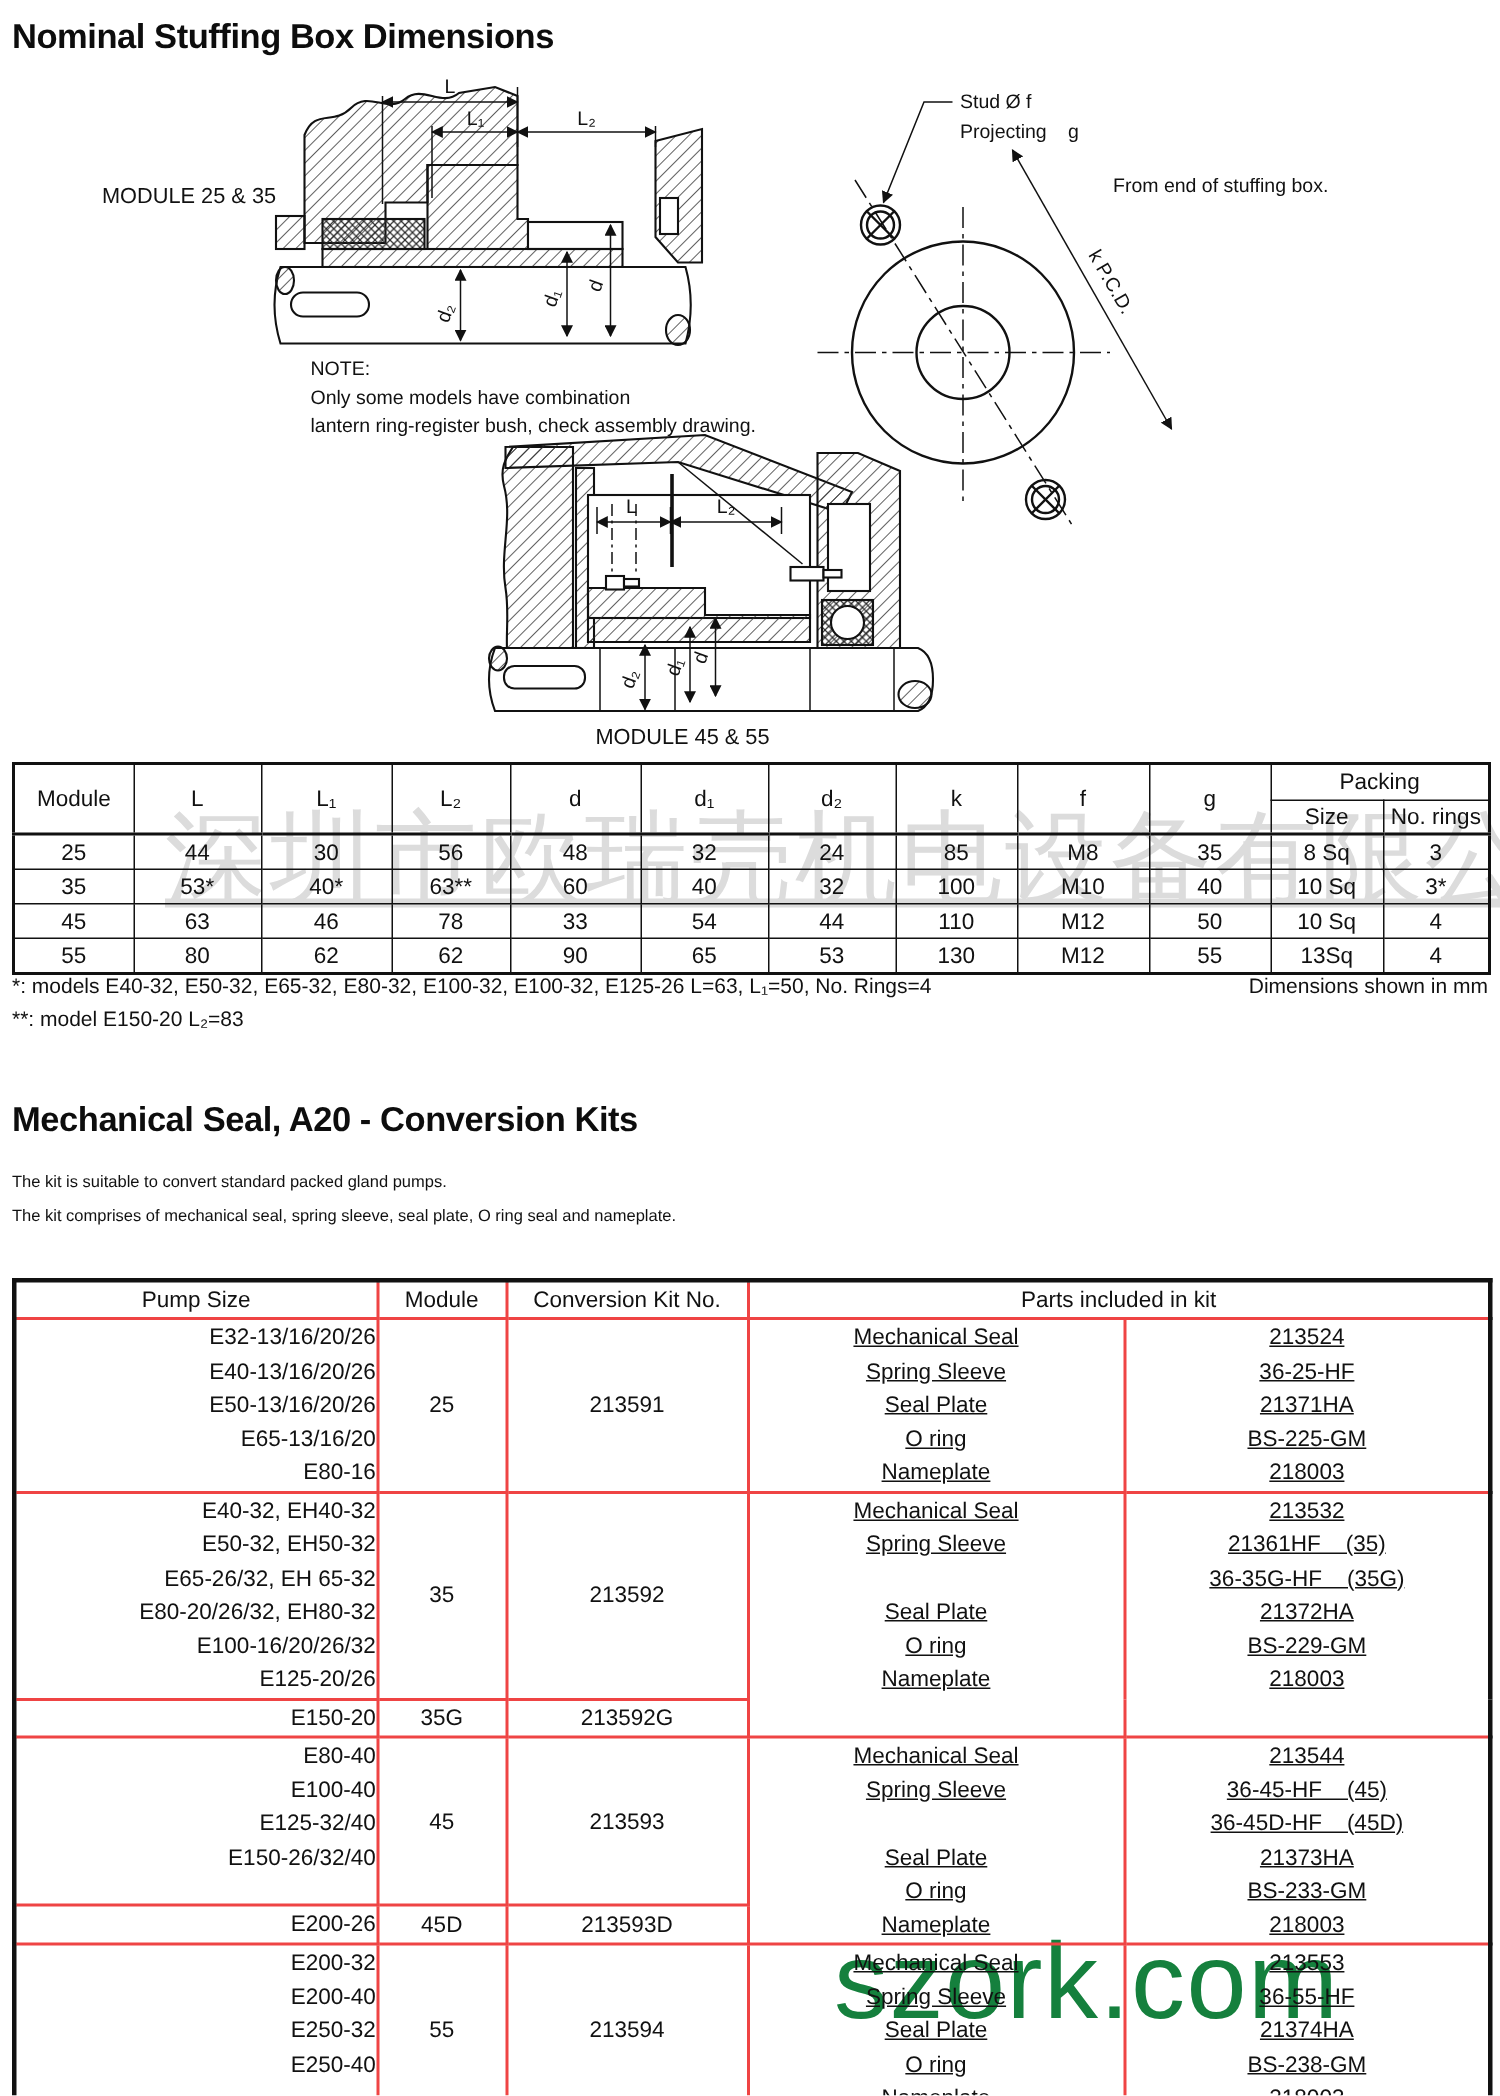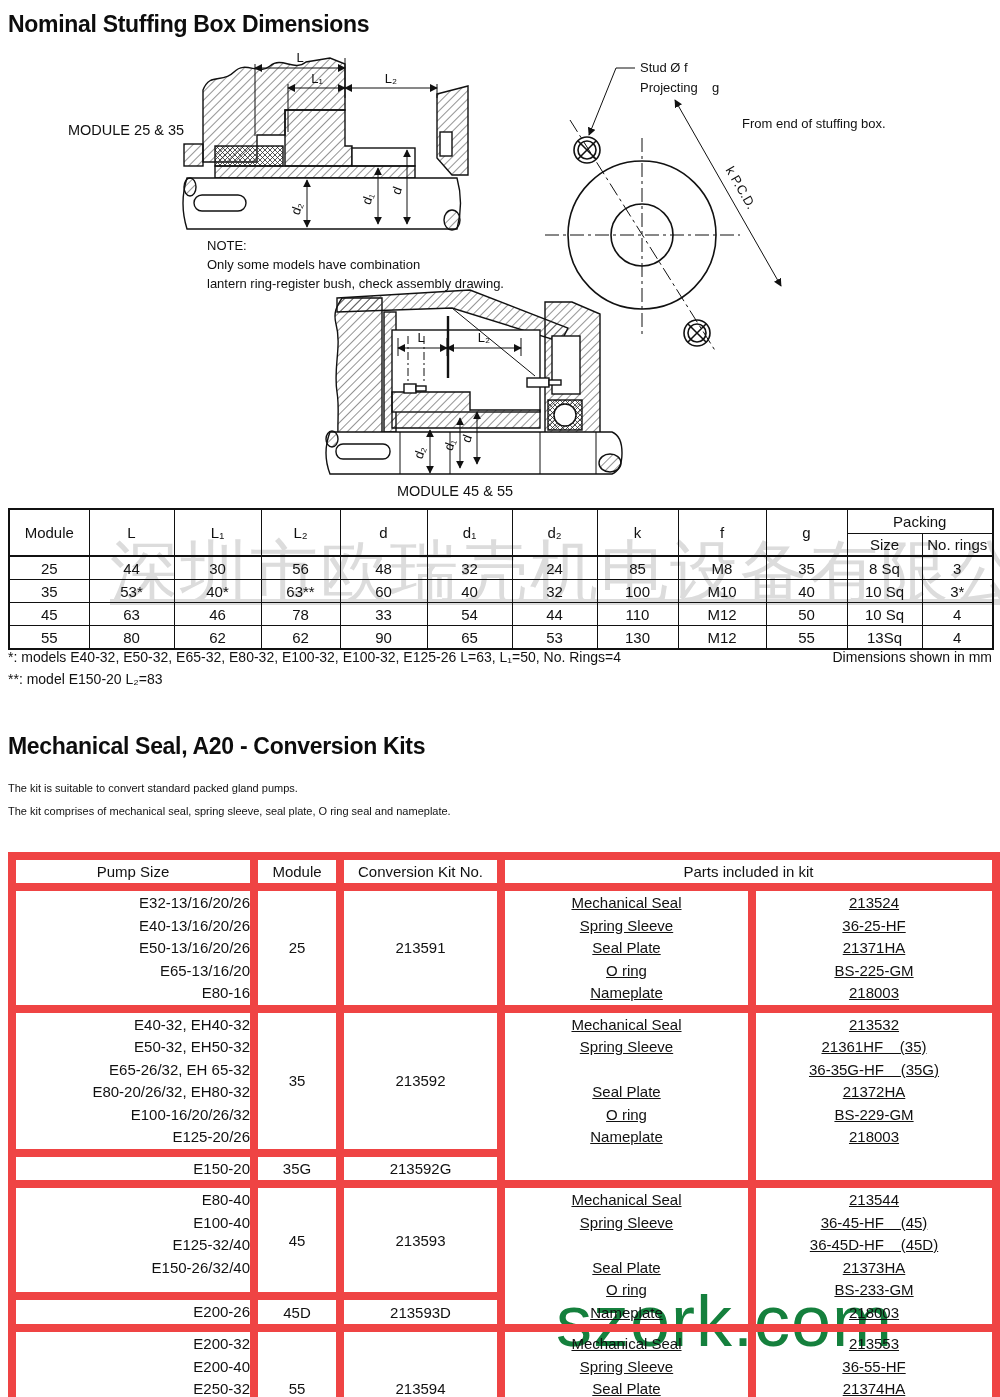--- a/index.html
+++ b/index.html
@@ -16,21 +16,21 @@
   .t1 .hr1 th{height:23px;}
   .t1 .hr2 th{height:21px;}
   .t1 tbody td{height:22px;}
   .t1 tbody tr.first td{border-top:2px solid #111;}
   
   .fn{width:984px;font-size:14px;display:flex;justify-content:space-between;white-space:nowrap;}
   
   .para{font-size:11px;}
   
   .t2{width:984px;border:3px solid #111;font-size:15px;}
-  .t2 th,.t2 td{border:8px solid #ef4444;padding:0;font-weight:normal;text-align:center;overflow:hidden;margin-top:24px;}
+  .t2 th,.t2 td{border:2px solid #ef4444;padding:0;font-weight:normal;text-align:center;overflow:hidden;margin-top:24px;}
   .t2 thead th{height:23px;}
   .t2 td.pumps{text-align:right;vertical-align:top;padding:1px 0 0 3px;}
   .t2 td.mid{vertical-align:middle;}
   .t2 td.pcell{vertical-align:top;padding-top:1px;text-decoration:underline;}
   .ln{height:22.5px;line-height:22.5px;white-space:pre;}
   .pcell .ln{text-align:center;}
   svg text{font-family:"Liberation Sans","DejaVu Sans",sans-serif;fill:#111;}
 </style>
 </head>
 <body>

